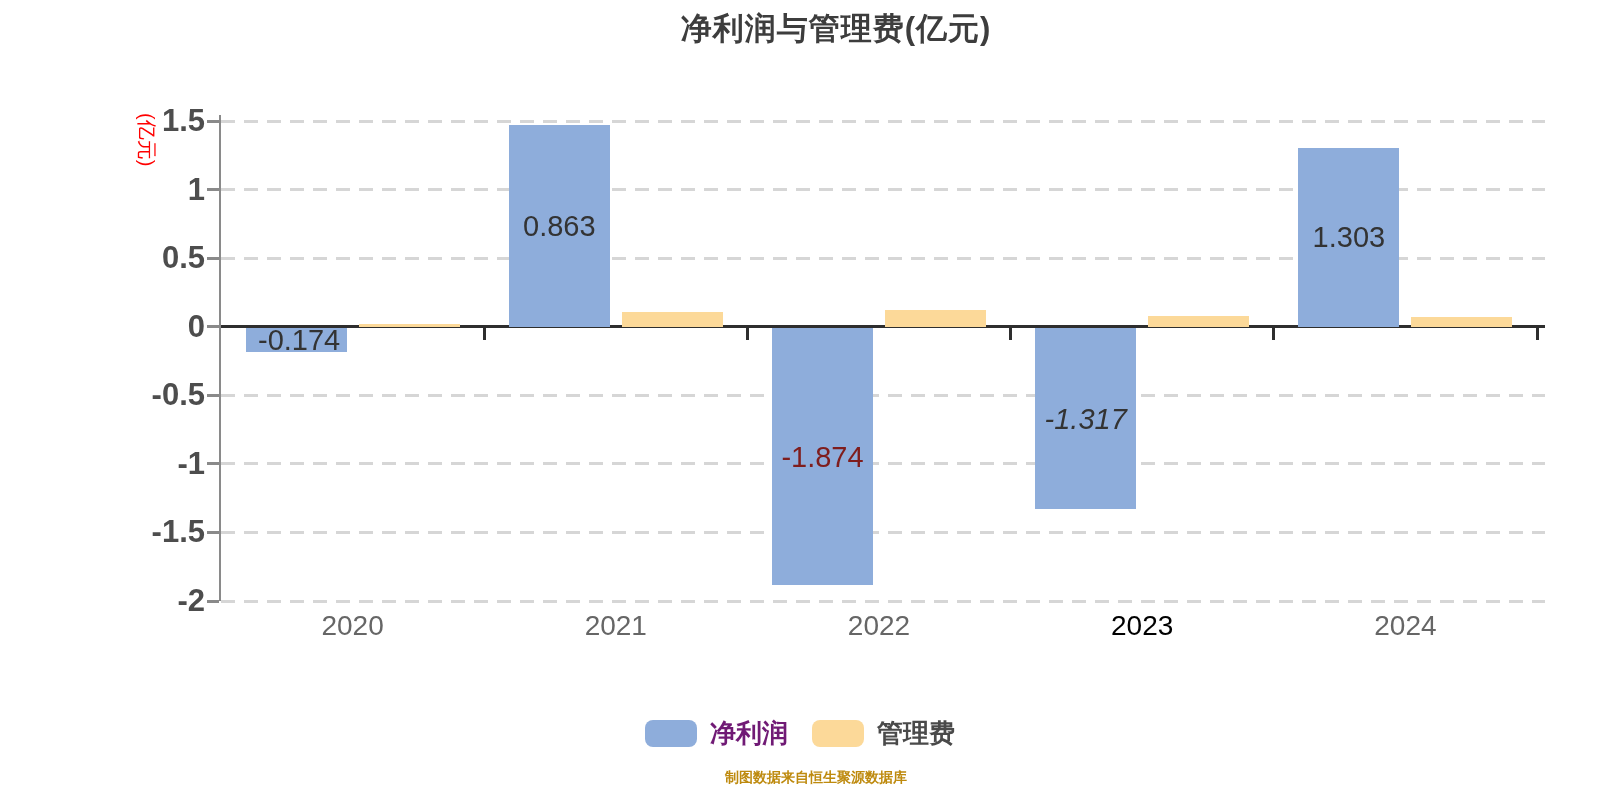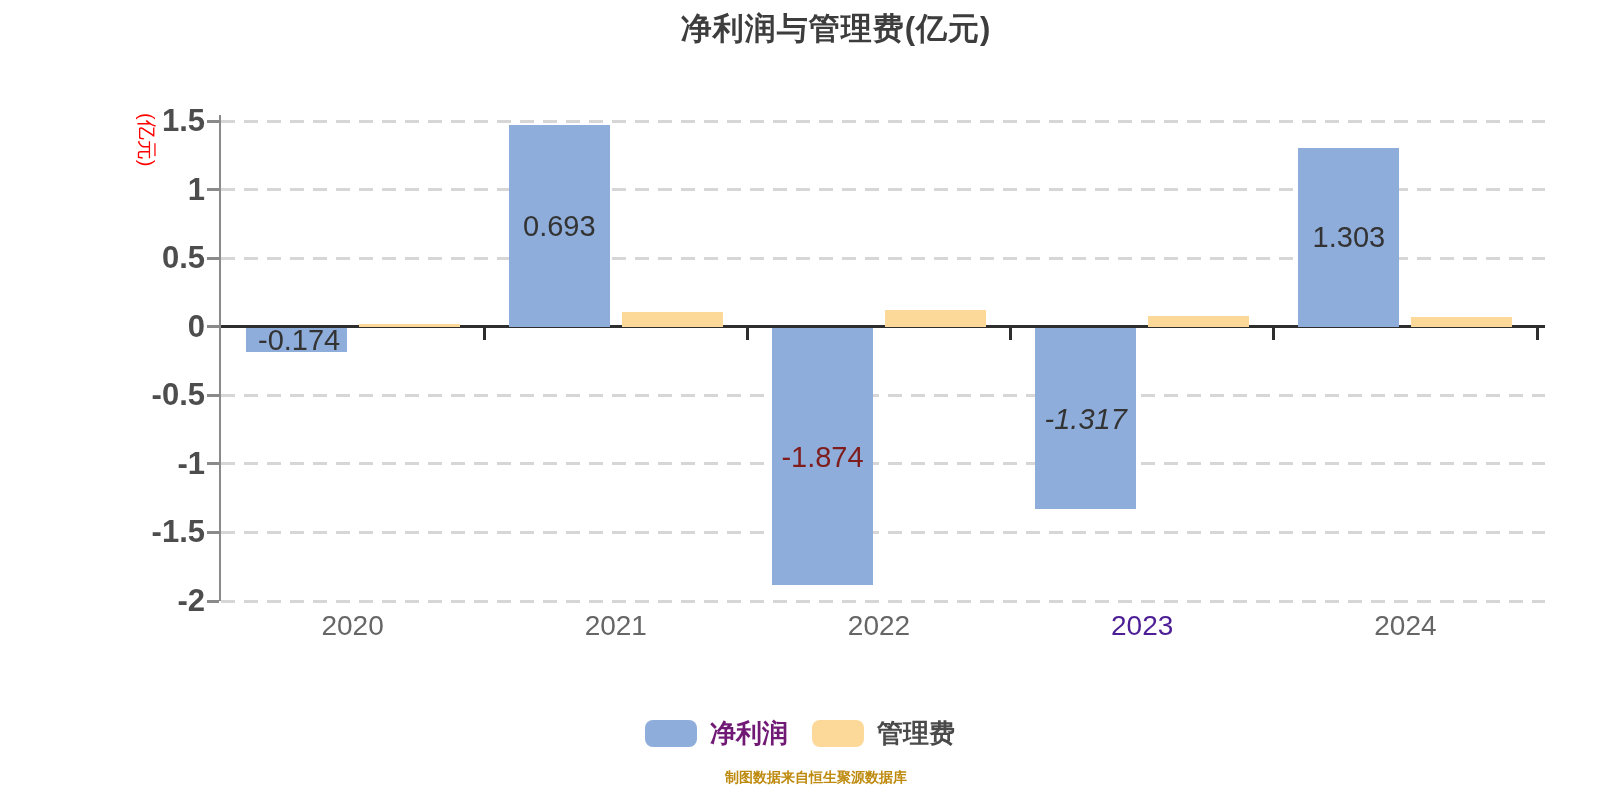--- a/index.html
+++ b/index.html
@@ -80,27 +80,27 @@
       <div class="gridline" style="top: 478.5px; background: repeating-linear-gradient(90deg, rgb(214, 214, 214) 0px, rgb(214, 214, 214) 14px, transparent 14px, transparent 23px);"></div>
       <div class="ytick" style="left: -14px; top: 478.5px; background: rgb(138, 138, 138);"></div>
       <div class="ylabel" style="left: -106px; top: 463px; color: rgb(77, 77, 77);">-2</div>
       <div class="xtick" style="left: 261.7px; top: 205.714px; background: rgb(46, 46, 46);"></div>
       <div class="xlabel" style="left: 51.6px; top: 490px; color: rgb(102, 102, 102);">2020</div>
       <div class="xtick" style="left: 524.9px; top: 205.714px; background: rgb(46, 46, 46);"></div>
       <div class="xlabel" style="left: 314.8px; top: 490px; color: rgb(102, 102, 102);">2021</div>
       <div class="xtick" style="left: 788.1px; top: 205.714px; background: rgb(46, 46, 46);"></div>
       <div class="xlabel" style="left: 578px; top: 490px; color: rgb(102, 102, 102);">2022</div>
       <div class="xtick" style="left: 1051.3px; top: 205.714px; background: rgb(46, 46, 46);"></div>
-      <div class="xlabel" style="left: 841.2px; top: 490px; color: #4c1d95;">2023</div>
+      <div class="xlabel" style="left: 841.2px; top: 490px; color: #000000;">2023</div>
       <div class="xtick" style="left: 1314.5px; top: 205.714px; background: rgb(46, 46, 46);"></div>
       <div class="xlabel" style="left: 1104.4px; top: 490px; color: rgb(102, 102, 102);">2024</div>
       <div class="bar" style="left: 24.6px; top: 207.214px; width: 101px; height: 23.8629px; background: rgb(142, 173, 219);"></div>
       <div class="bar-label" style="left: 24.6px; top: 202.146px; width: 107px; color: rgb(51, 51, 51);">-0.174</div>
       <div class="bar" style="left: 287.8px; top: 4.38857px; width: 101px; height: 201.326px; background: rgb(142, 173, 219);"></div>
-      <div class="bar-label" style="left: 287.8px; top: 88.0514px; width: 101px; color: rgb(51, 51, 51);">0.693</div>
+      <div class="bar-label" style="left: 287.8px; top: 88.0514px; width: 101px; color: rgb(51, 51, 51);">0.863</div>
       <div class="bar" style="left: 551px; top: 207.214px; width: 101px; height: 257.006px; background: rgb(142, 173, 219);"></div>
       <div class="bar-label" style="left: 551px; top: 318.717px; width: 101px; color: #7f1d1d;">-1.874</div>
       <div class="bar" style="left: 814.2px; top: 207.214px; width: 101px; height: 180.617px; background: rgb(142, 173, 219);"></div>
       <div class="bar-label" style="left: 814.2px; top: 280.523px; width: 101px; color: rgb(51, 51, 51); font-style: italic;">-1.317</div>
       <div class="bar" style="left: 1077.4px; top: 27.0171px; width: 101px; height: 178.697px; background: rgb(142, 173, 219);"></div>
       <div class="bar-label" style="left: 1077.4px; top: 99.3657px; width: 101px; color: rgb(51, 51, 51);">1.303</div>
       <div class="bar" style="left: 137.6px; top: 202.971px; width: 101px; height: 2.74286px; background: rgb(252, 217, 153);"></div>
       <div class="bar" style="left: 400.8px; top: 190.629px; width: 101px; height: 15.0857px; background: rgb(252, 217, 153);"></div>
       <div class="bar" style="left: 664px; top: 189.257px; width: 101px; height: 16.4571px; background: rgb(252, 217, 153);"></div>
       <div class="bar" style="left: 927.2px; top: 194.743px; width: 101px; height: 10.9714px; background: rgb(252, 217, 153);"></div>

